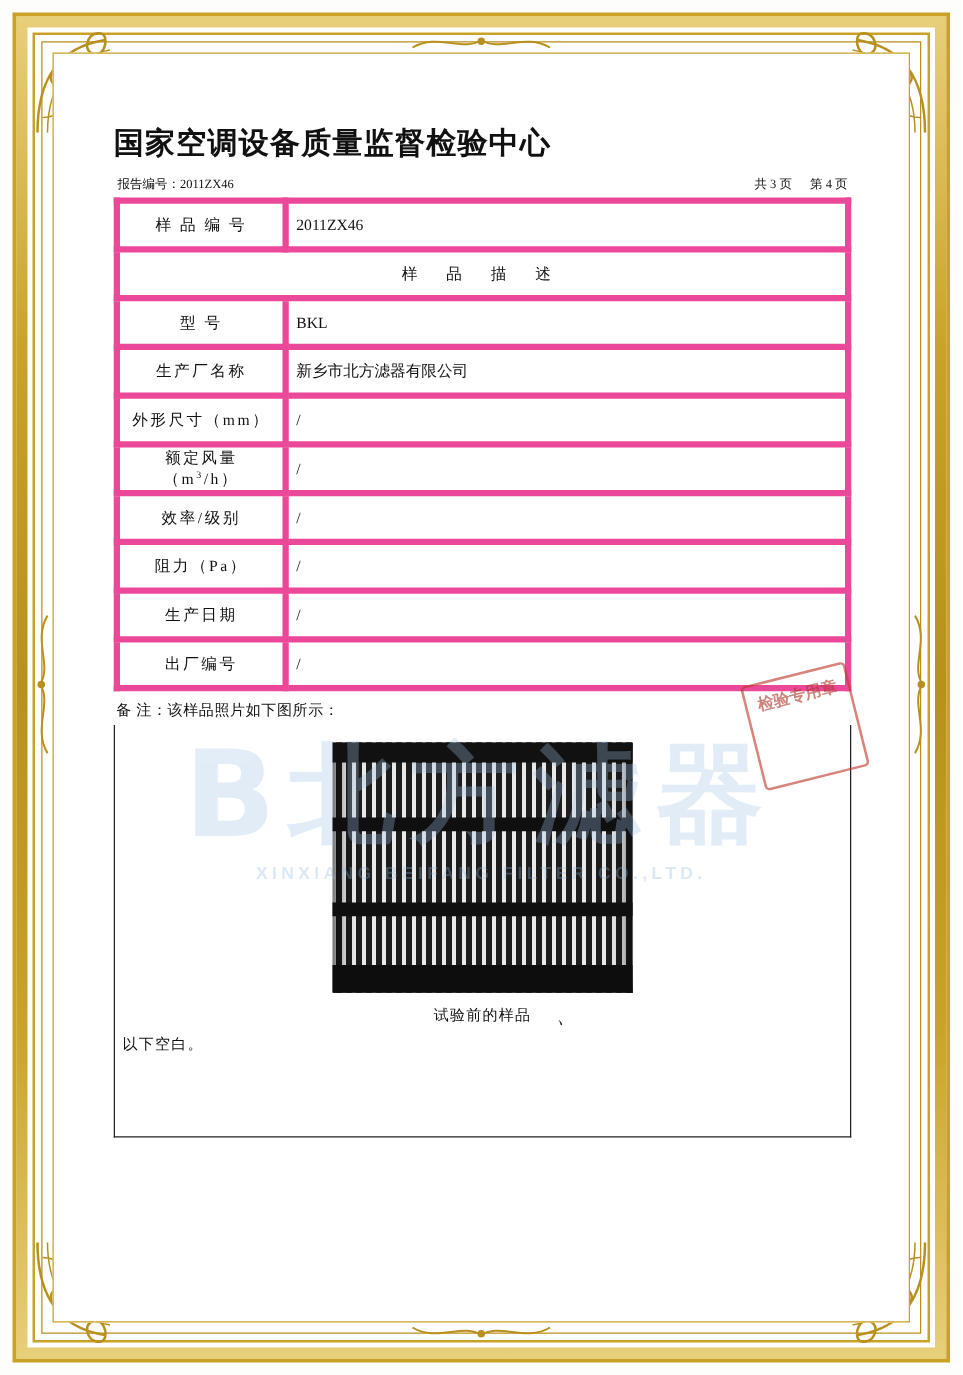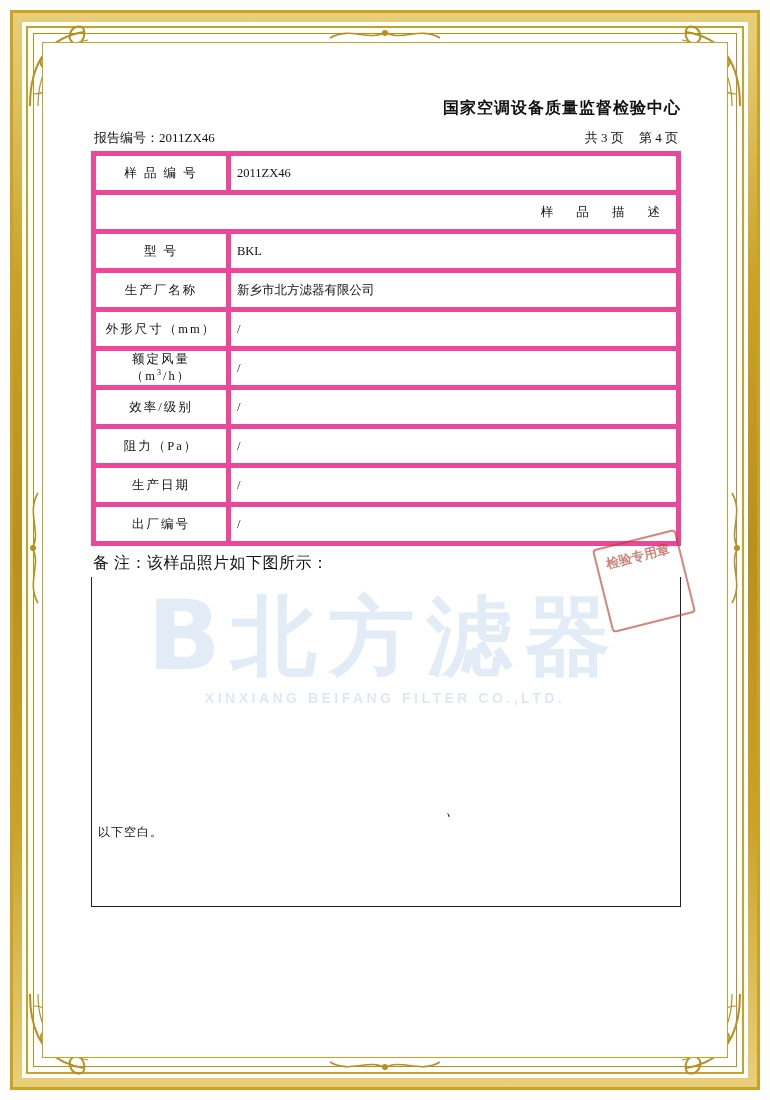--- a/index.html
+++ b/index.html
@@ -89,40 +89,40 @@
   
   .doc {
     position: absolute;
     left: 0; top: 0;
     width: 686px;
     height: 1016px;
     box-sizing: border-box;
     padding: 55px 48px 0 48px;
   }
   .title-org {
-    text-align: right;
-    font-size: 16px;
+    text-align: left;
+    font-size: 24px;
     font-weight: bold;
     letter-spacing: 1px;
     color: #111;
     margin-bottom: 10px;
   }
   .title-main {
     text-align: center;
     font-size: 25px;
     font-weight: bold;
     letter-spacing: 9px;
     color: #111;
     margin-bottom: 16px;
   }
   .meta-row {
     display: flex;
     justify-content: space-between;
     align-items: flex-start;
-    font-size: 13px;
+    font-size: 10px;
     color: #111;
     padding: 0 3px 4px 3px;
   }
   .meta-right span { margin-left: 12px; }
 
   table.report {
     width: 100%;
     border-collapse: collapse;
     table-layout: fixed;
   }
@@ -137,30 +137,30 @@
   td.label {
     width: 118px;
     text-align: center;
     letter-spacing: 2px;
   }
   td.value {
     padding-left: 14px;
     font-size: 12px;
   }
   td.section {
-    text-align: right;
+    text-align: center;
     letter-spacing: 10px;
     font-size: 13px;
     height: 30px;
   }
   .sup { font-size: 8px; vertical-align: super; }
 
   .remark-row {
     margin-top: 0;
-    font-size: 16px;
+    font-size: 12px;
     color: #111;
     padding: 7px 2px 3px 2px;
     letter-spacing: 0.5px;
   }
 
   .photo-box {
     border: 1px solid #222;
     border-top: none;
     height: 330px;
     position: relative;
@@ -435,20 +435,27 @@
             <td class="label">出厂编号</td>
             <td class="value">/</td>
           </tr>
         </tbody>
       </table>
 
       <div class="remark-row">备 注：该样品照片如下图所示：</div>
 
       <div class="photo-box">
         <div class="photo-area">
+          <div class="photo-item">
+            <div class="ph ph-a">
+              <div class="ph-a-band1"></div>
+              <div class="ph-a-band2"></div>
+            </div>
+            <div class="photo-caption">试验前的样品</div>
+          </div>
         </div>
         <div class="slash">、</div>
         <div class="blank-note">以下空白。</div>
       </div>
 
     </div>
 
     <div class="watermark">
       <div class="wm-row">
         <div class="wm-logo">B</div>

